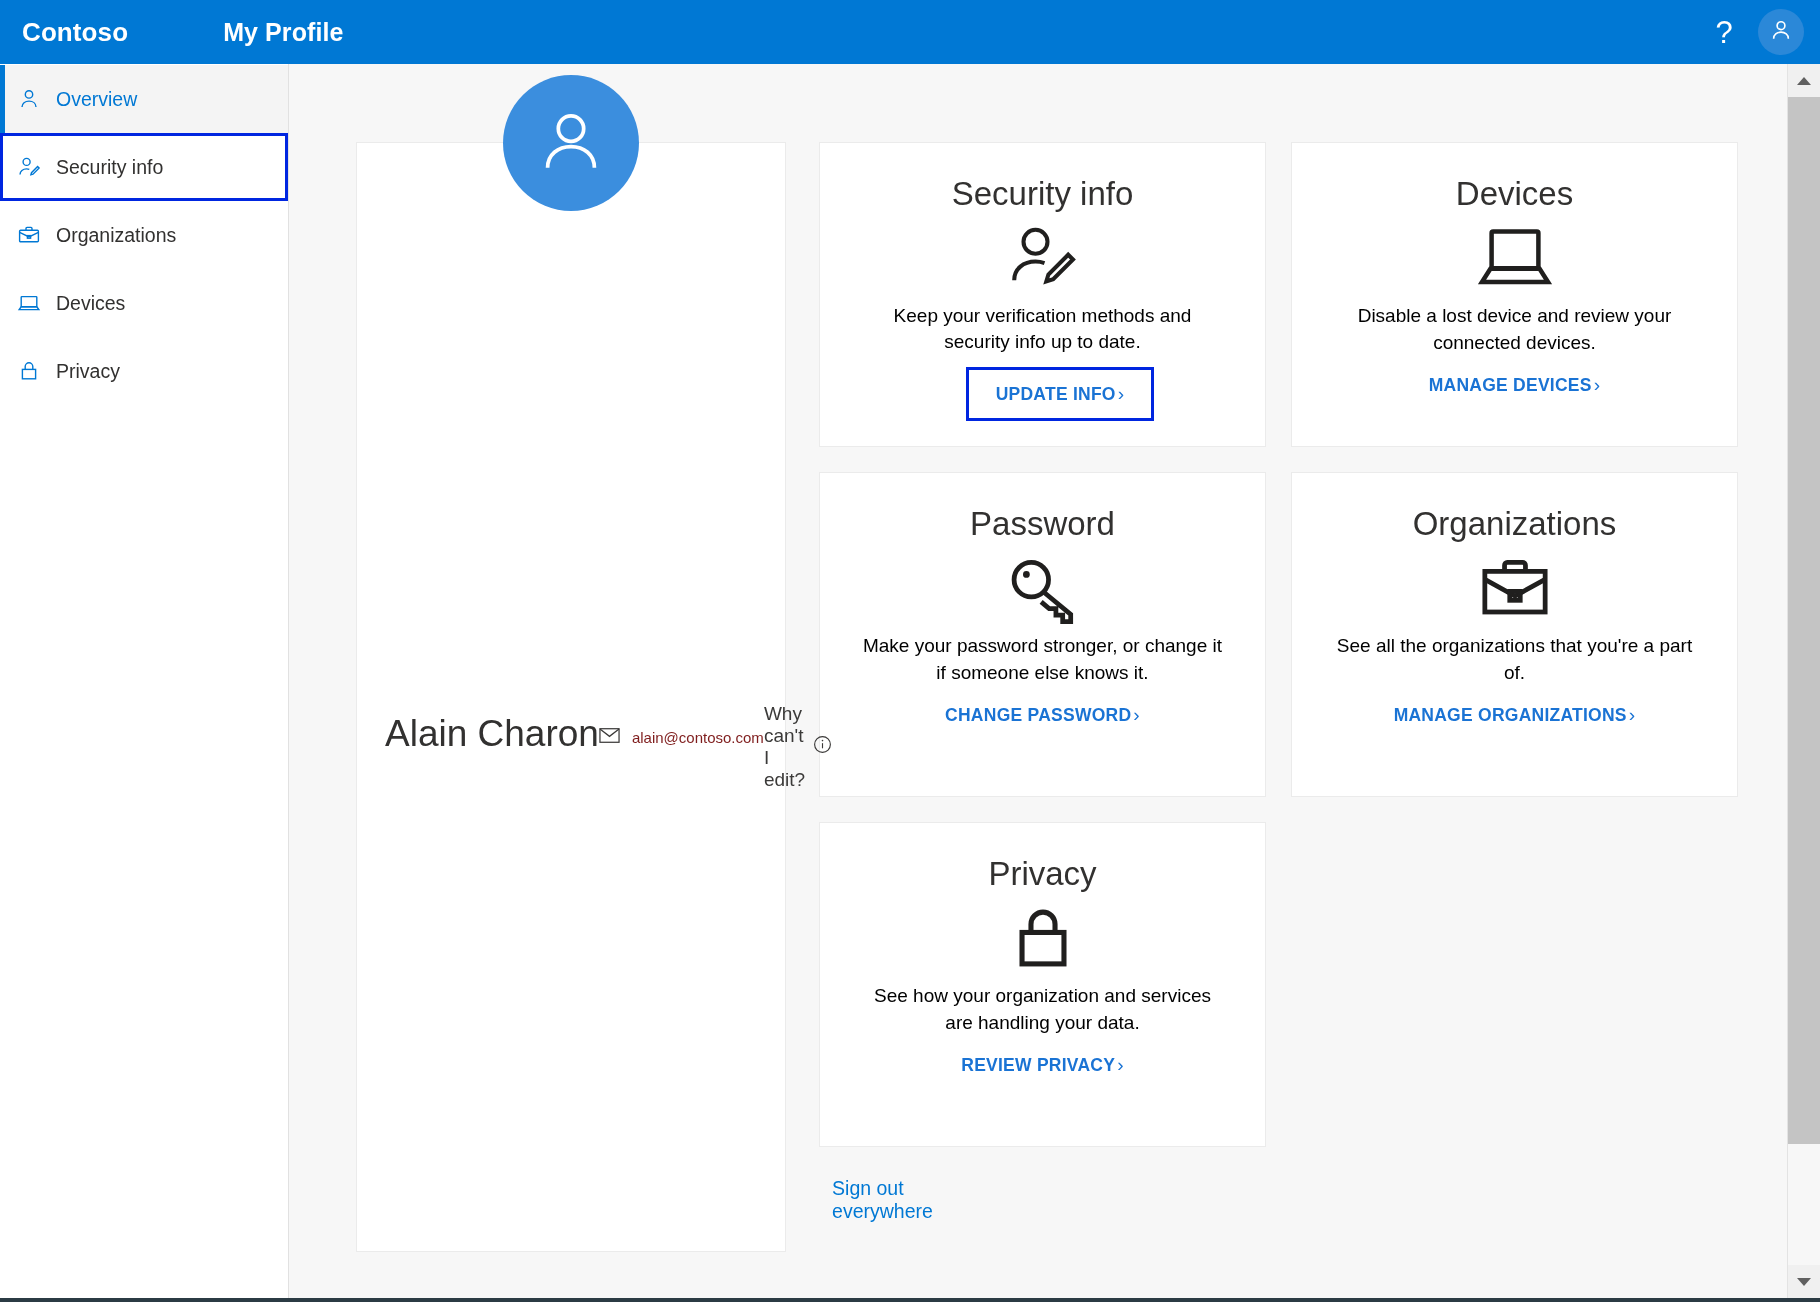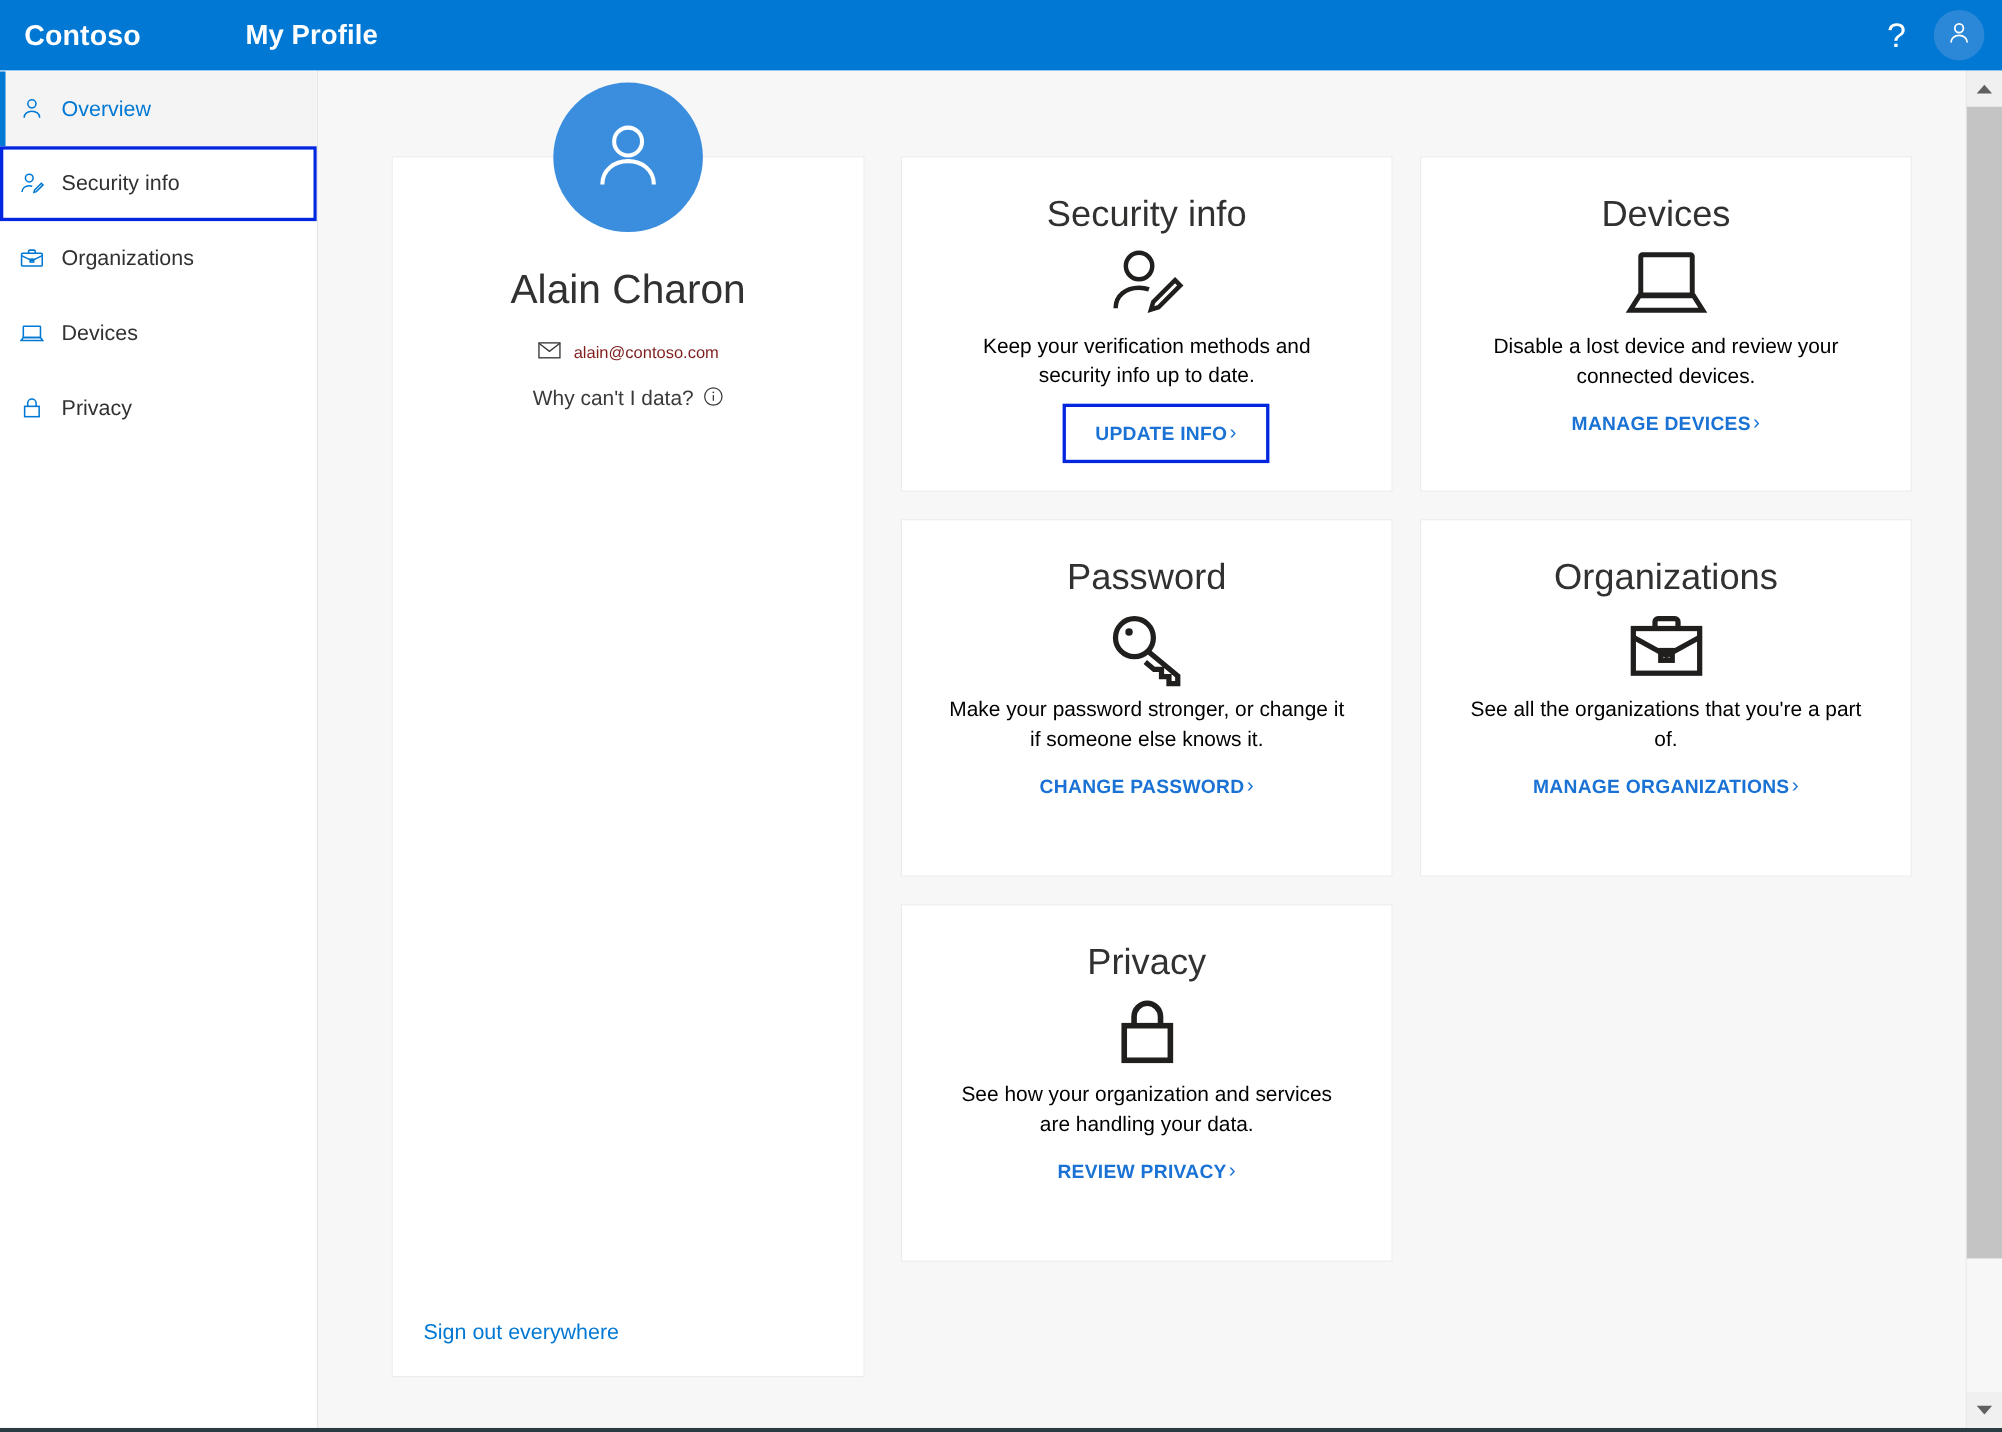--- a/index.html
+++ b/index.html
@@ -127,21 +127,21 @@
   }
 
   
   .profile-col { position: relative; width: 430px; }
   .profile-card {
     background: #ffffff;
     border: 1px solid #ebebeb;
     width: 430px;
     height: 1110px;
     padding: 100px 28px 0 28px;
-    display: flex; flex-direction: column;
+    display: flex; flex-direction: row;
     align-items: center;
     position: relative;
   }
   .avatar-big {
     position: absolute;
     top: -68px; left: 50%;
     transform: translateX(-50%);
     width: 136px; height: 136px;
     border-radius: 50%;
     background: #3b8ede;
@@ -366,21 +366,21 @@
               <span>
                 <svg width="21" height="17" viewBox="0 0 22 17" fill="none" stroke="#3b3a39" stroke-width="1.3">
                   <rect x="1" y="1.4" width="20" height="14.2"></rect>
                   <path d="M1 1.8 11 9.4 21 1.8"></path>
                 </svg>
               </span>
               <span>alain@contoso.com</span>
             </div>
 
             <div class="profile-edit-row">
-              <span>Why can't I data?</span>
+              <span>Why can't I edit?</span>
               <span>
                 <svg width="19" height="19" viewBox="0 0 20 20" fill="none" stroke="#3b3a39" stroke-width="1.2">
                   <circle cx="10" cy="10" r="8.3"></circle>
                   <path d="M10 8.6v5.4"></path>
                   <circle cx="10" cy="5.9" r="0.85" fill="#3b3a39" stroke="none"></circle>
                 </svg>
               </span>
             </div>
 
             <div class="signout-link">Sign out everywhere</div>

